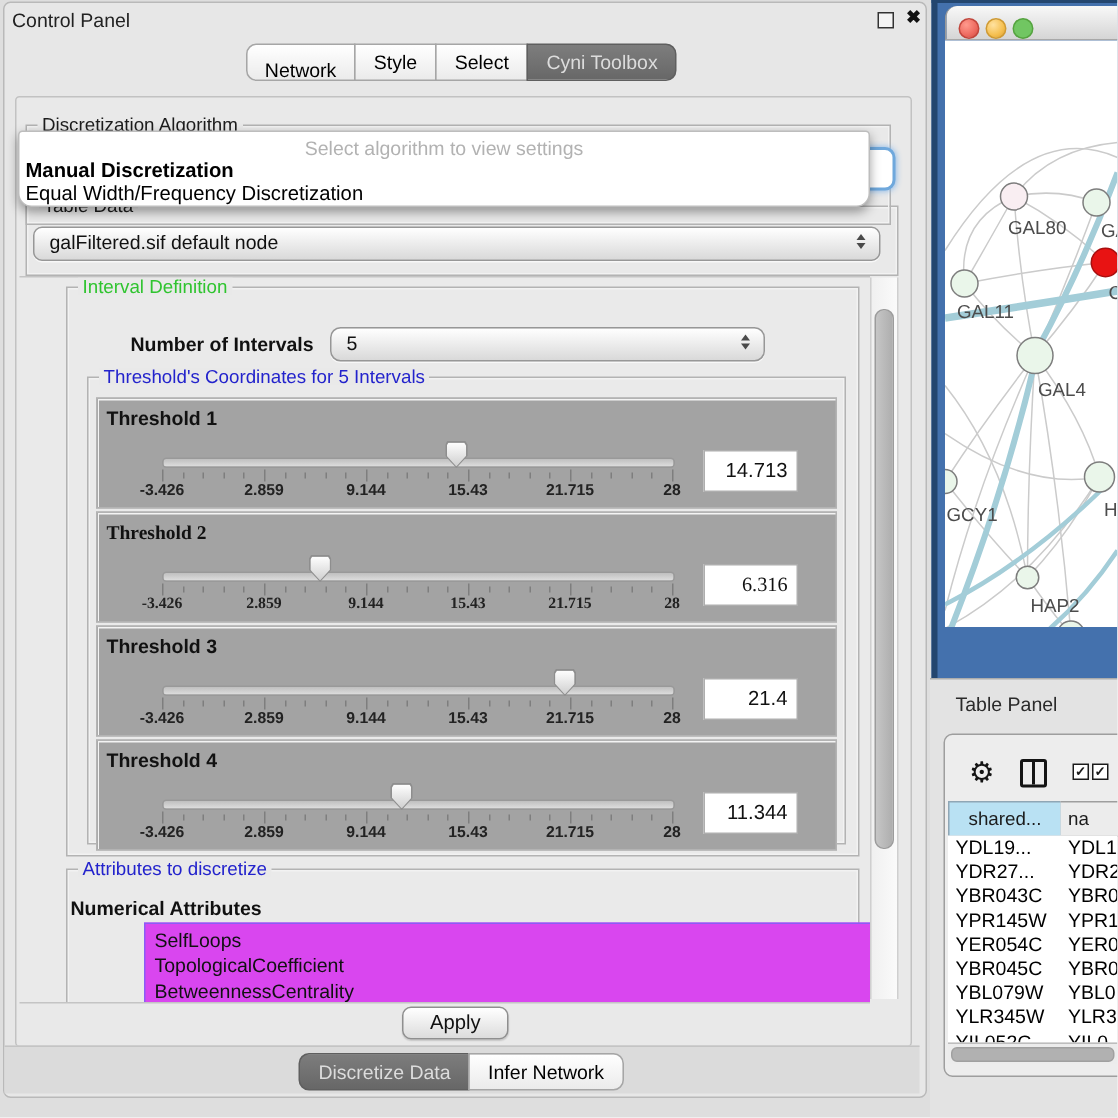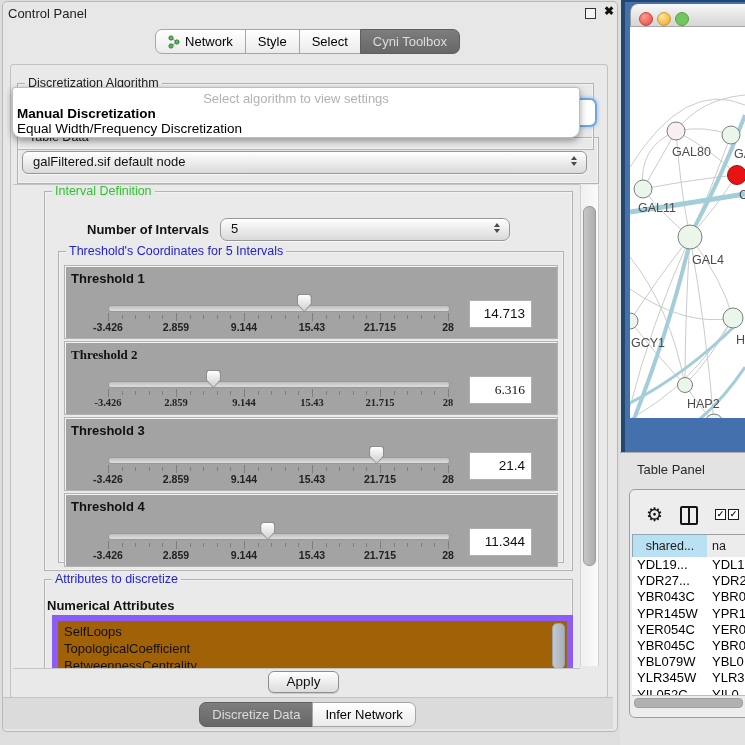--- a/index.html
+++ b/index.html
@@ -11,21 +11,21 @@
   .cp{left:2px;top:1px;width:614px;height:729px;background:#e7e7e7;
       border:1px solid #b9b9b9;border-radius:5px;}
   .cp-title{left:8px;top:6px;font-size:13px;color:#222;}
   .win-float{left:585px;top:8px;width:9px;height:9px;border:1.5px solid #333;background:#f4f4f4;}
   .win-close{left:604px;top:4px;font-size:12px;font-weight:bold;color:#111;}
 
   
   .tabbar{display:flex;justify-content:center;left:0;width:616px;height:25px;}
   .tab{height:23px;line-height:23px;padding:0 12px;font-size:13px;background:linear-gradient(#ffffff,#ebebeb);
        border:1px solid #a6a6a6;margin-left:-1px;color:#000;display:flex;align-items:center;gap:5px;}
-  .tab:first-child{border-radius:7px 0 0 7px;}
+  .tab:first-child{border-radius:7px 0 0 7px;flex-direction:column;}
   .tab:last-child{border-radius:0 7px 7px 0;}
   .tab.sel{background:linear-gradient(#7d7d7d,#676767);color:#dcdcdc;border-color:#5f5f5f;}
 
   
   .inner{left:10px;top:64px;width:596px;height:632px;background:#e9e9e9;
          border:1px solid #c2c2c2;border-radius:3px;}
   .band{left:3px;top:697px;width:610px;height:31px;background:#dbdbdb;border-top:1px solid #c4c4c4;}
 
   
   .group{border:1px solid #b3b3b3;box-shadow:inset 0 0 0 1px #f2f2f2;}
@@ -64,21 +64,21 @@
   .tick{position:absolute;width:1px;background:#7e7e7e;}
   .slabel{position:absolute;width:60px;text-align:center;font-size:10.5px;font-weight:bold;color:#222;top:55px;}
   .handle-o{position:absolute;top:28px;width:15px;height:18px;background:#8e8e8e;
             clip-path:polygon(10% 0,90% 0,100% 14%,100% 55%,50% 100%,0 55%,0 14%);}
   .handle-i{position:absolute;left:1px;top:1px;width:13px;height:16px;background:linear-gradient(#fefefe,#cfcfcf);
             clip-path:polygon(10% 0,90% 0,100% 14%,100% 55%,50% 100%,0 55%,0 14%);}
   .vbox{position:absolute;left:404px;top:34px;width:55px;height:26px;background:#fff;border:1px solid #aeaeae;
         font-size:13.5px;line-height:26px;text-align:right;padding-right:6px;}
 
   
-  .attrlist{background:#a16207;border:6px solid #8b5cf6;overflow:hidden;}
+  .attrlist{background:#d946ef;border:1px solid #8b5cf6;overflow:hidden;margin-left:44px;}
   .attritem{position:absolute;left:6px;font-size:13px;color:#111;}
   .lscroll{position:absolute;right:2px;top:2px;width:11px;height:44px;border-radius:5px;
            background:linear-gradient(to right,#c3c8cf,#a9b0b9);border:1px solid #98a0aa;}
 
   
   .btn{background:linear-gradient(#ffffff,#dcdcdc);border:1px solid #8f8f8f;border-radius:6px;
        font-size:13.5px;text-align:center;box-shadow:0 1px 1px rgba(0,0,0,.15);}
 
   
   .netframe{left:621px;top:0;width:124px;height:452px;background:#4471ad;}

